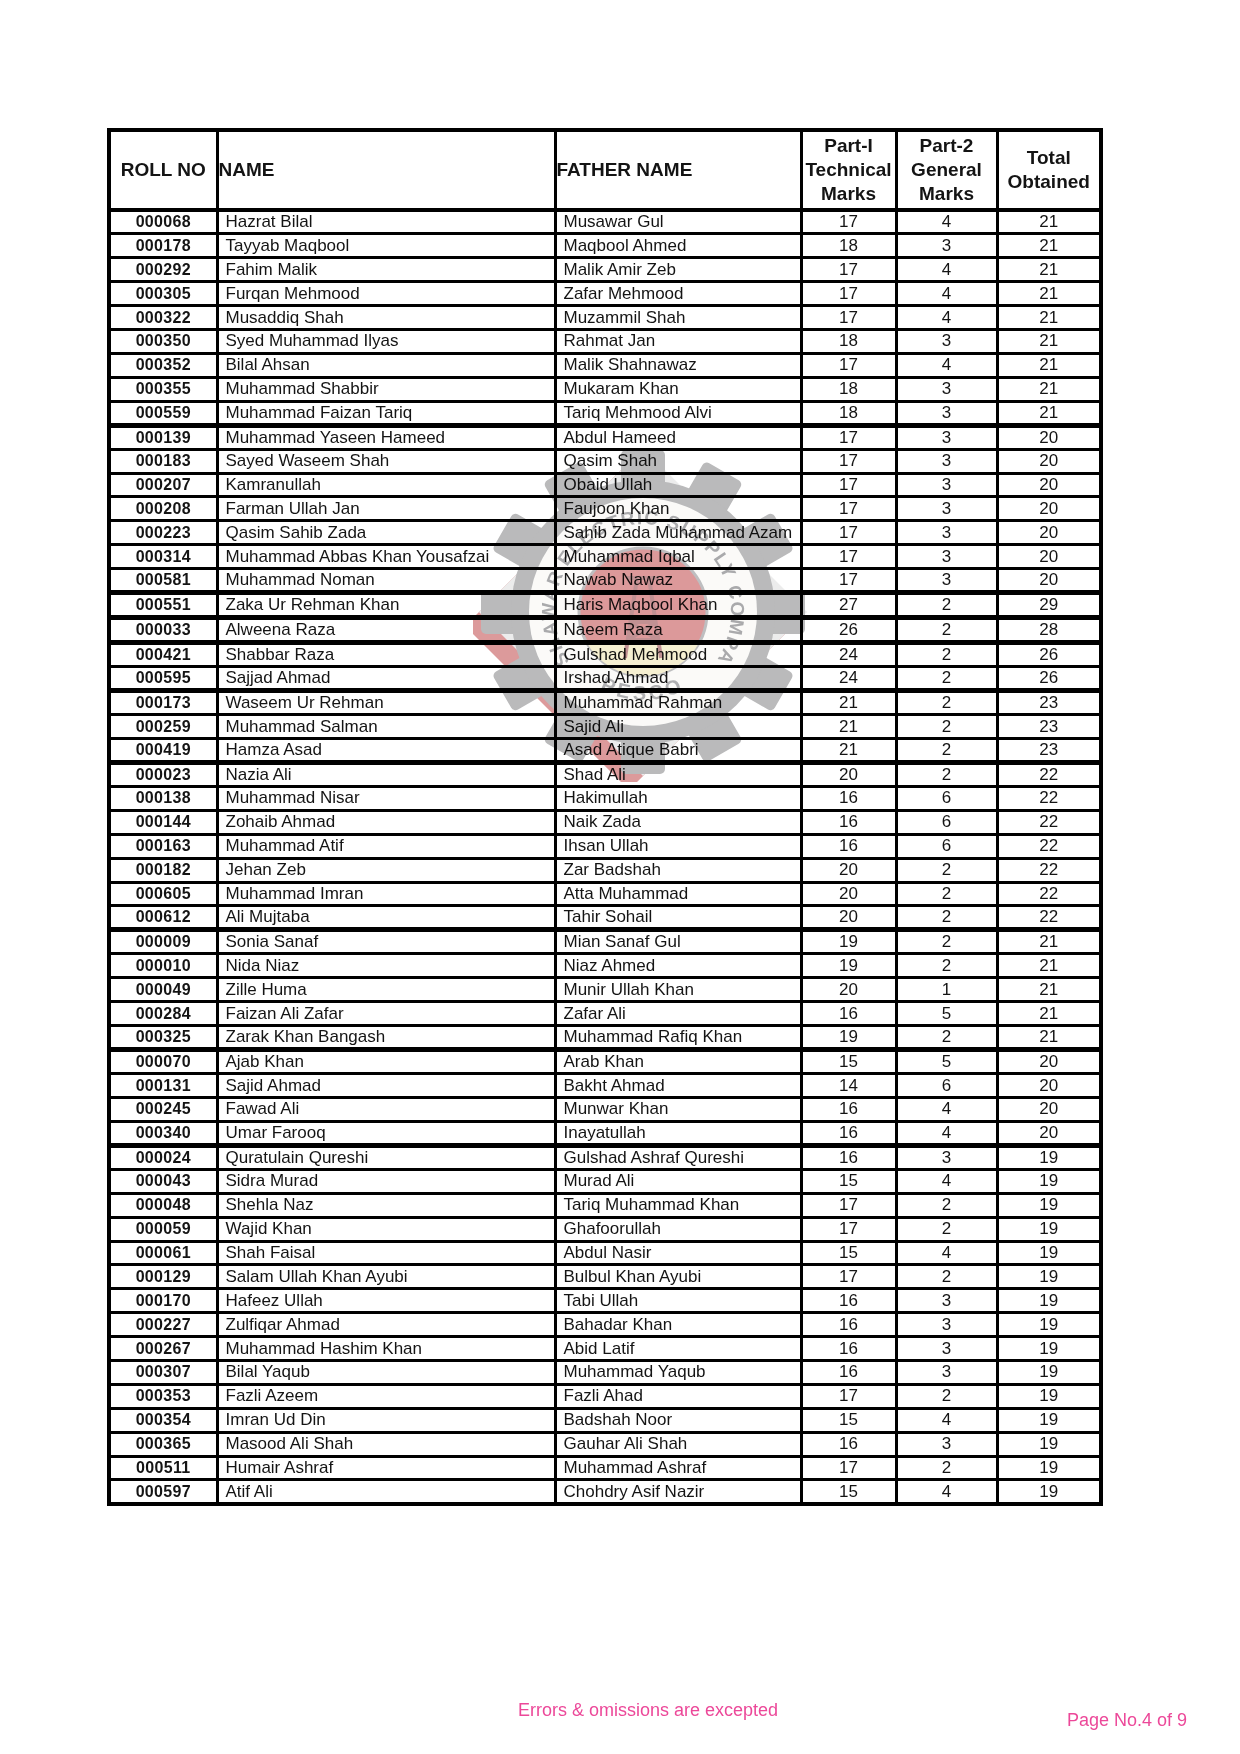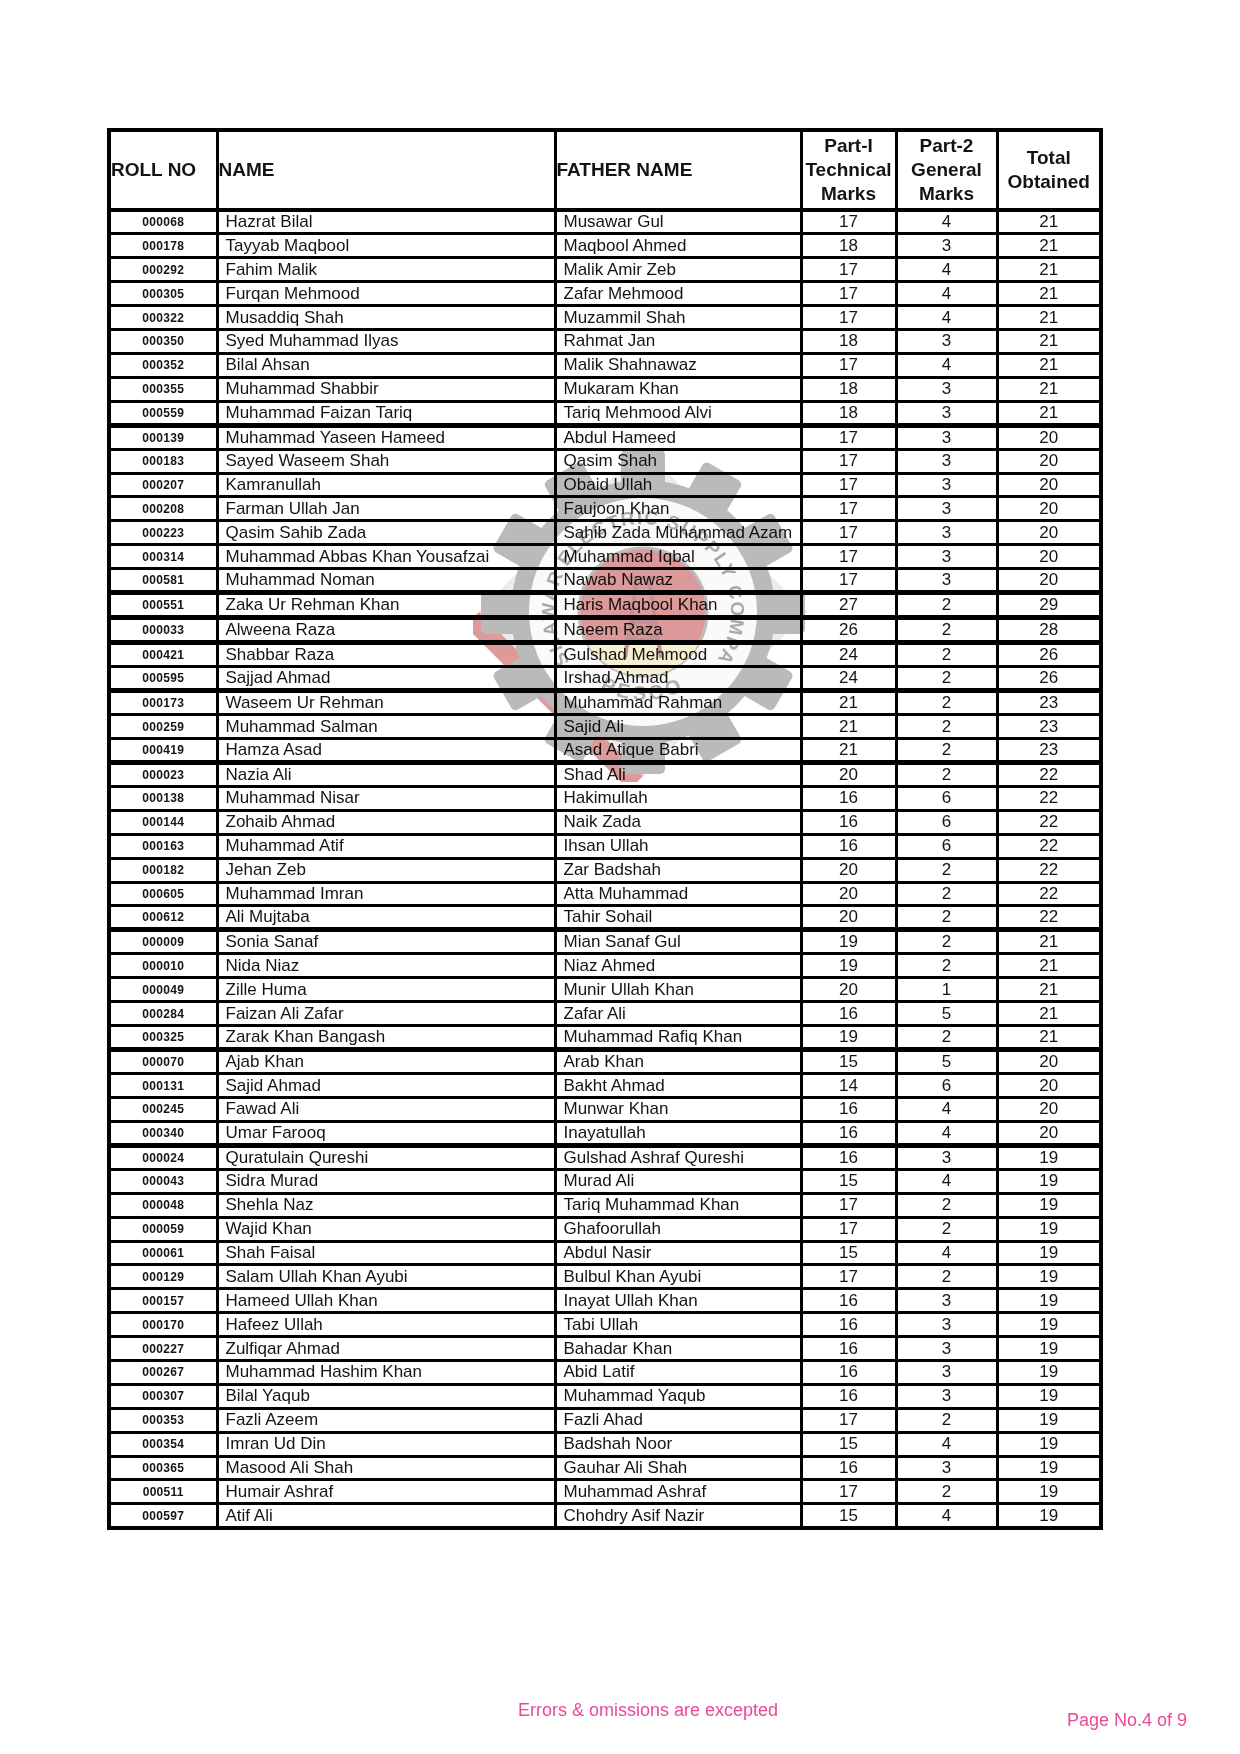--- a/index.html
+++ b/index.html
@@ -3,27 +3,27 @@
 <meta charset="utf-8">
 <style>
   html,body{margin:0;padding:0;background:#fff;}
   .page{position:relative;width:1240px;height:1754px;background:#ffffff;
         font-family:"Liberation Sans",sans-serif;color:#141414;overflow:hidden;}
   table.results{position:absolute;left:107px;top:128px;width:992px;
         border-collapse:collapse;table-layout:fixed;border:4px solid #000;}
   th,td{border:3px solid #000;padding:0;overflow:hidden;white-space:nowrap;}
   thead tr{height:80px;}
   th{font-size:19px;font-weight:bold;line-height:1.25;}
-  th.c0{text-align:left;}
+  th.c0{text-align:center;}
   th.c1,th.c2{text-align:left;}
   th.c3,th.c4,th.c5{text-align:center;white-space:normal;border-bottom-width:4px;}
   th.c0,th.c1,th.c2{border-bottom-width:4px;}
   tbody tr{height:23.9px;}
   td{font-size:17px;vertical-align:middle;}
-  td.c0{font-weight:bold;text-align:center;font-size:12px;letter-spacing:.3px;}
+  td.c0{font-weight:bold;text-align:center;font-size:16px;letter-spacing:.3px;}
   td.c1,td.c2{text-align:left;padding-left:7px;}
   td.c3,td.c4,td.c5{text-align:center;}
   tr.group-start td{border-top-width:5px;}
   .watermark{position:absolute;left:473px;top:442px;width:340px;height:340px;
         opacity:.48;mix-blend-mode:multiply;pointer-events:none;}
   .wm-ring-text{font-family:"Liberation Sans",sans-serif;font-size:19px;font-weight:bold;
         letter-spacing:1.5px;fill:#4c4c50;}
   .wm-pesco-text{font-family:"Liberation Sans",sans-serif;font-size:20px;font-weight:bold;
         letter-spacing:4px;fill:#58585c;}
   .footer{position:absolute;left:0;top:1700px;width:100%;height:26px;font-size:18px;color:#ec4899;}
@@ -409,28 +409,20 @@
         </tr>
         <tr>
           <td class="c0">000129</td>
           <td class="c1">Salam Ullah Khan Ayubi</td>
           <td class="c2">Bulbul Khan Ayubi</td>
           <td class="c3">17</td>
           <td class="c4">2</td>
           <td class="c5">19</td>
         </tr>
         <tr>
-          <td class="c0">000157</td>
-          <td class="c1">Hameed Ullah Khan</td>
-          <td class="c2">Inayat Ullah Khan</td>
-          <td class="c3">16</td>
-          <td class="c4">3</td>
-          <td class="c5">19</td>
-        </tr>
-        <tr>
           <td class="c0">000170</td>
           <td class="c1">Hafeez Ullah</td>
           <td class="c2">Tabi Ullah</td>
           <td class="c3">16</td>
           <td class="c4">3</td>
           <td class="c5">19</td>
         </tr>
         <tr>
           <td class="c0">000227</td>
           <td class="c1">Zulfiqar Ahmad</td>

